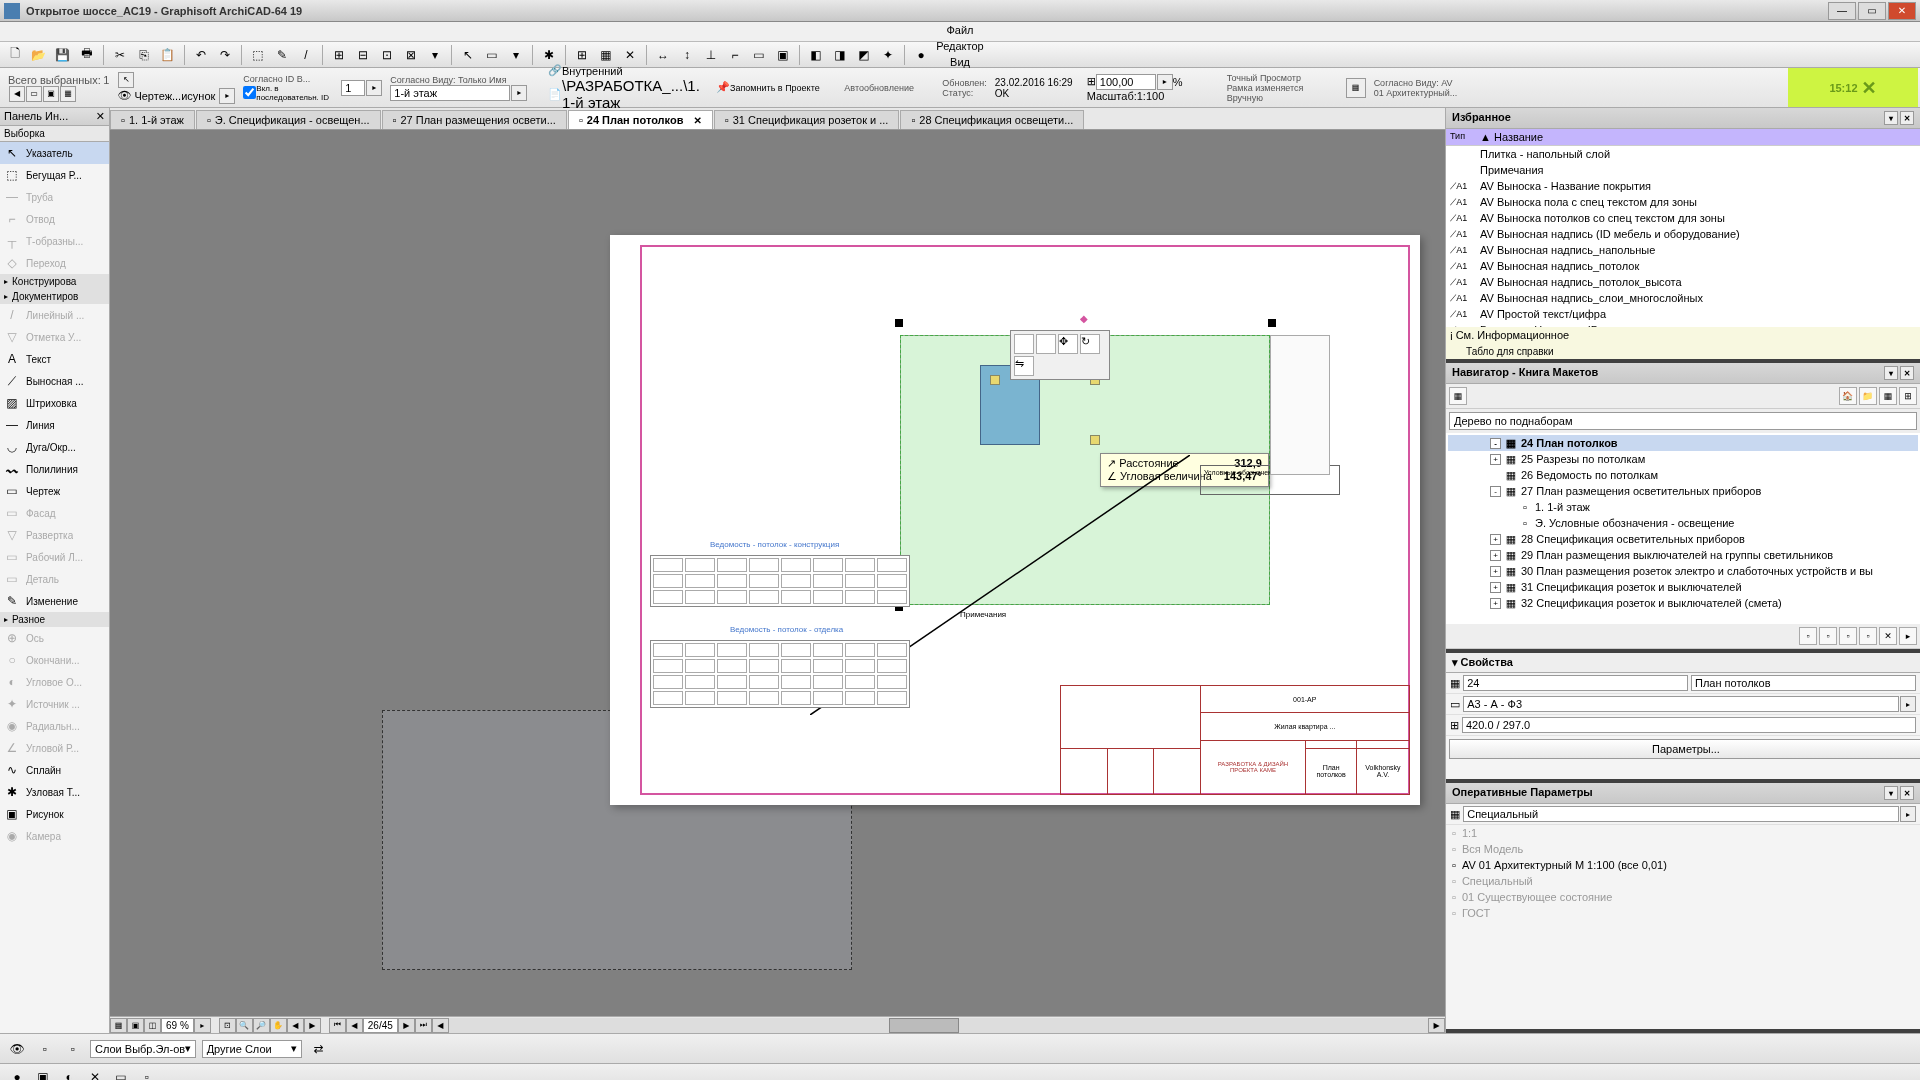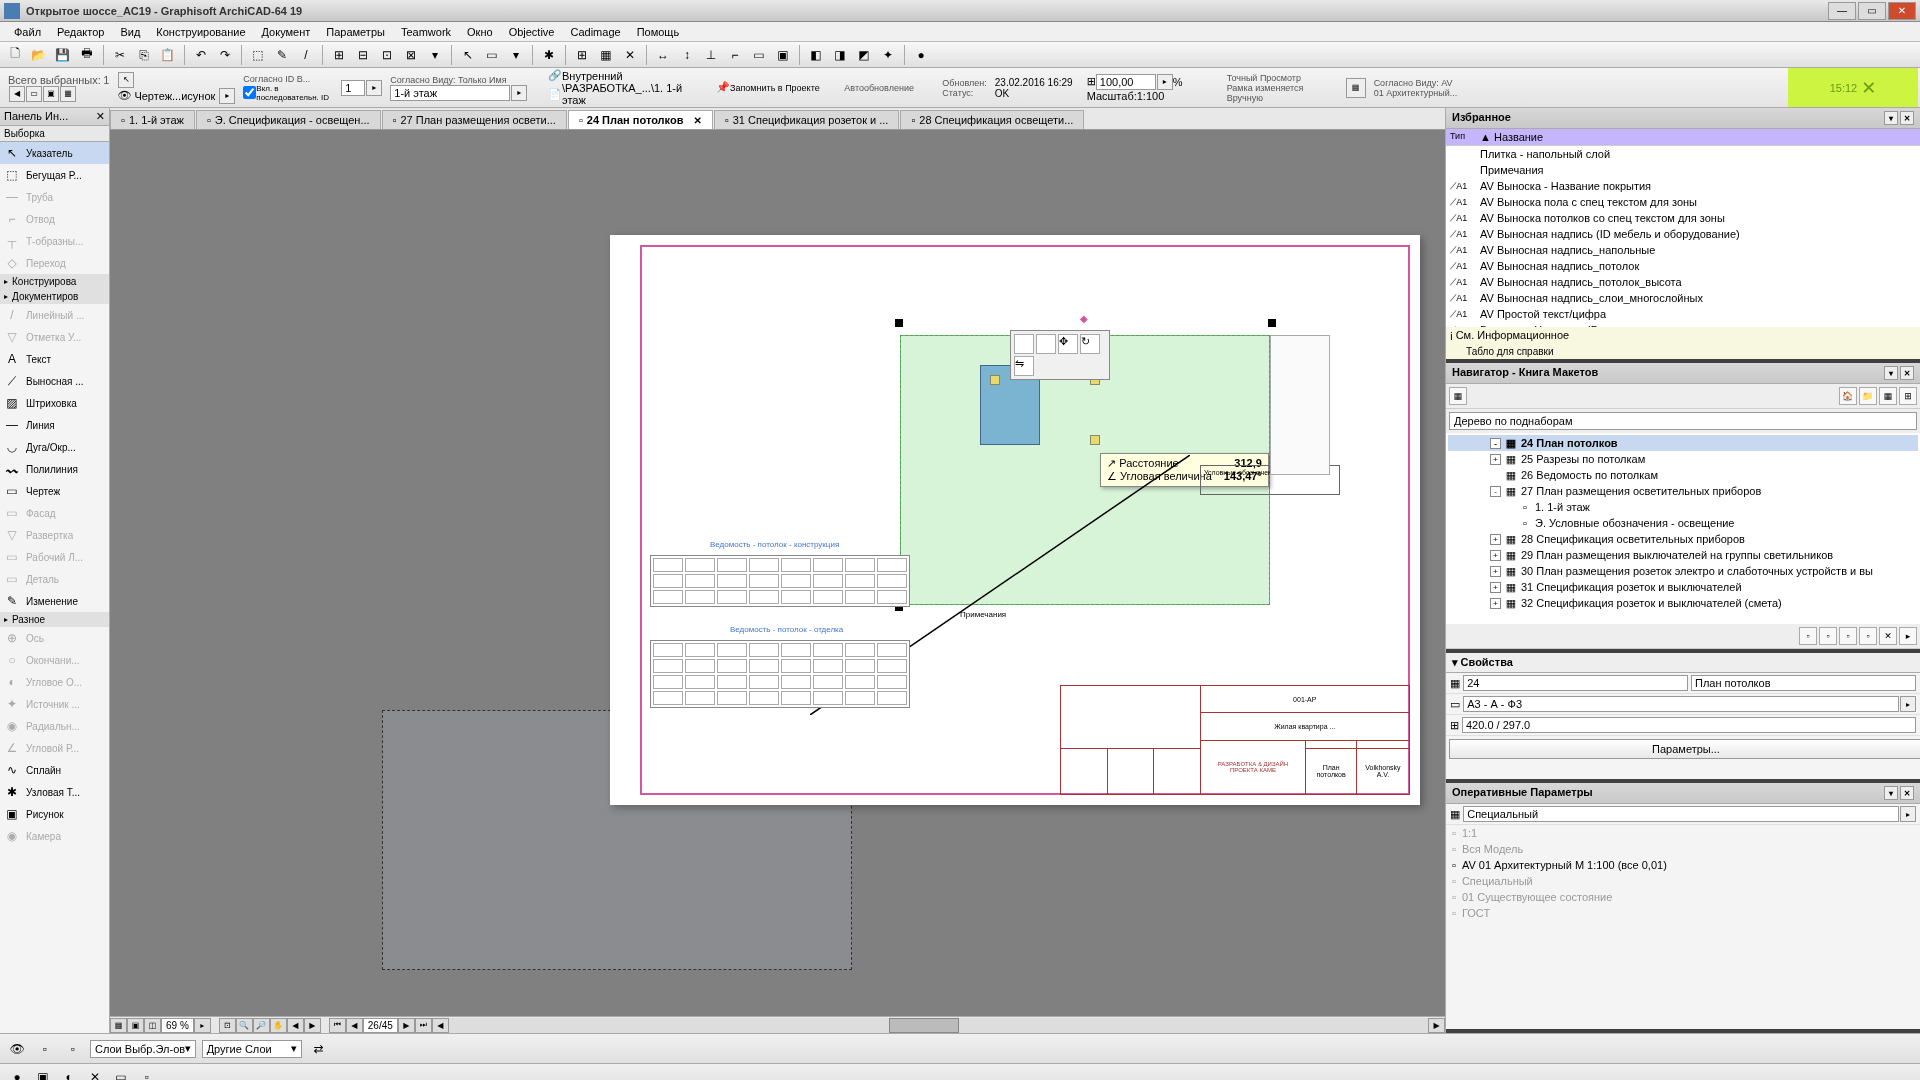--- a/index.html
+++ b/index.html
@@ -7,36 +7,36 @@
 
 
 .titlebar { height: 22px; background: linear-gradient(#e8e8e8, #c8c8c8); display: flex; align-items: center; padding: 0 4px; border-bottom: 1px solid #888; }
 .titlebar-icon { width: 16px; height: 16px; background: #4a7eb0; margin-right: 6px; }
 .titlebar-text { flex: 1; color: #333; font-weight: bold; }
 .win-btns { display: flex; gap: 2px; }
 .win-btn { width: 28px; height: 18px; background: #ddd; border: 1px solid #999; display: flex; align-items: center; justify-content: center; font-size: 10px; }
 .win-btn.close { background: #d04a2e; color: #fff; }
 
 
-.menubar { height: 20px; background: #f0f0f0; display: flex; align-items: center; padding: 0 6px; border-bottom: 1px solid #bbb; }
+.menubar { height: 20px; background: #f0f0f0; display: flex; align-items: center; padding: 0 6px; border-bottom: 1px solid #bbb; flex-direction: column; }
 .menu-item { padding: 2px 8px; cursor: default; }
 
 
 .toolbar { height: 26px; background: linear-gradient(#f8f8f8, #e0e0e0); border-bottom: 1px solid #aaa; display: flex; align-items: center; padding: 0 4px; gap: 2px; }
 .tb-btn { width: 22px; height: 22px; border: 1px solid transparent; display: flex; align-items: center; justify-content: center; font-size: 12px; background: transparent; }
 .tb-sep { width: 1px; height: 20px; background: #aaa; margin: 0 3px; }
 
 
 .infobar { height: 40px; background: linear-gradient(#f4f4f4, #e4e4e4); border-bottom: 1px solid #aaa; display: flex; align-items: center; padding: 0 4px; position: relative; }
 .info-section { display: flex; flex-direction: column; margin: 0 4px; font-size: 9px; }
 .info-label { color: #555; font-size: 9px; }
 .info-value { font-size: 10px; display: flex; align-items: center; }
 .info-input { border: 1px solid #999; height: 16px; padding: 0 3px; background: #fff; }
 .small-btn { width: 16px; height: 16px; border: 1px solid #999; background: #eee; display: inline-flex; align-items: center; justify-content: center; font-size: 8px; margin-left: 1px; }
-.clock { position: absolute; right: 2px; top: 0; bottom: 0; width: 130px; background: #cef442; display: flex; align-items: center; justify-content: center; font-size: 28px; font-weight: normal; color: #6a9a1a; }
+.clock { position: absolute; right: 2px; top: 0; bottom: 0; width: 130px; background: #cef442; display: flex; align-items: center; justify-content: center; font-size: 28px; font-weight: bold; color: #6a9a1a; }
 
 
 .main { display: flex; height: 925px; }
 
 
 .sidebar-left { width: 110px; background: #f4f4f4; border-right: 1px solid #aaa; display: flex; flex-direction: column; }
 .sb-title { background: linear-gradient(#e0e0e0, #d0d0d0); padding: 2px 4px; font-size: 10px; border-bottom: 1px solid #aaa; display: flex; justify-content: space-between; }
 .sb-close { cursor: pointer; }
 .tool-item { display: flex; align-items: center; height: 22px; padding: 0 4px; gap: 6px; cursor: default; }
 .tool-item.selected { background: #c8d8f0; }
@@ -225,21 +225,21 @@
         <div class="small-btn">▸</div>
       </div>
   </div>
   <div class="info-section" style="width:160px;">
     <div class="info-value">
         <span>🔗</span> 
         <span>Внутренний</span>
       </div>
     <div class="info-value">
         <span>📄</span> 
-        <span style="font-size:11px;">\РАЗРАБОТКА_...\1. 1-й этаж</span>
+        <span style="font-size:15px;">\РАЗРАБОТКА_...\1. 1-й этаж</span>
       </div>
   </div>
   <div class="info-section" style="width:120px;">
     <div class="info-value">
         <span>📌</span>
         <span style="font-size:9px;">Запомнить в Проекте</span>
       </div>
   </div>
   <div class="info-section" style="width:90px;">
     <div class="info-label">Автообновление</div>

